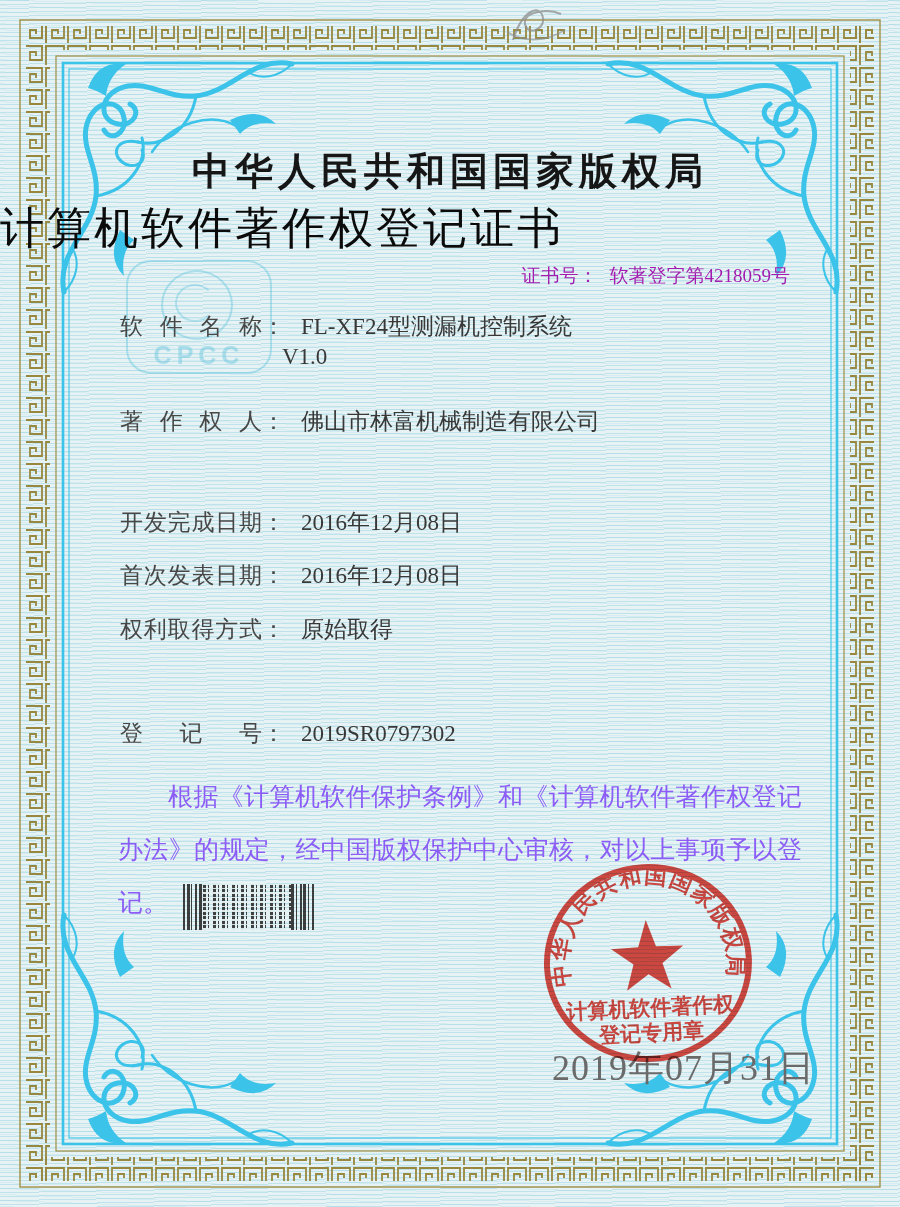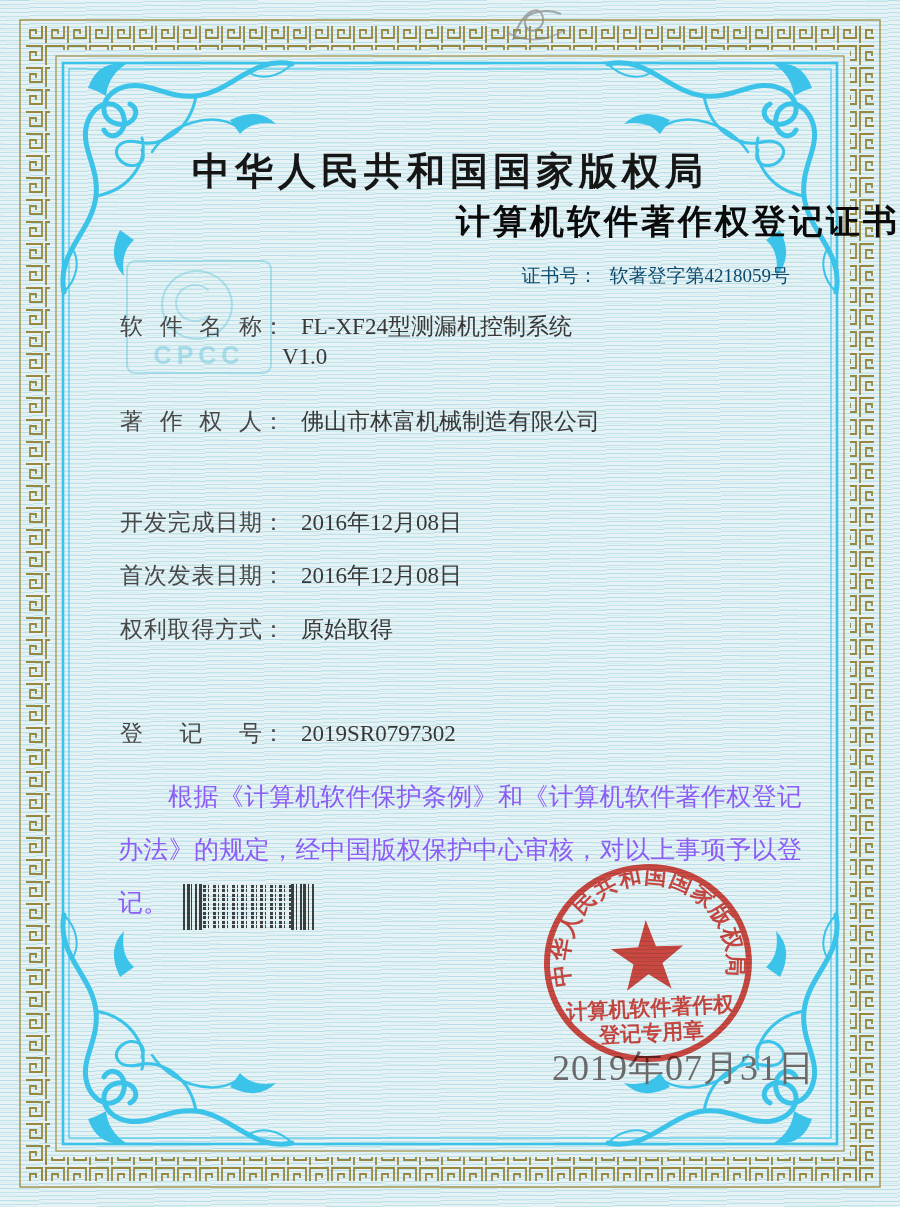--- a/index.html
+++ b/index.html
@@ -12,47 +12,47 @@
   .texture{
     position:absolute; inset:0; z-index:0;
     background:
       repeating-linear-gradient(179deg, rgba(130,200,222,.38) 0 1px, rgba(255,255,255,0) 1px 4px),
       repeating-linear-gradient(2deg, rgba(150,212,228,.22) 0 1px, rgba(255,255,255,0) 1px 6px);
   }
   .borders{position:absolute; inset:0; z-index:1;}
   
   .watermark{
     position:absolute; left:126px; top:260px; width:142px; height:110px; z-index:2;
-    border:2px solid rgba(93,195,221,.42); border-radius:9px;
+    border:2px solid rgba(93,195,221,.42); border-radius:25px;
   }
   .watermark .wm-ring{
     position:absolute; left:33px; top:8px; width:68px; height:66px;
     border:2px solid rgba(93,195,221,.42); border-radius:50%;
   }
   .watermark .wm-ring::after{
     content:""; position:absolute; left:12px; top:12px; width:36px; height:34px;
     border:2px solid rgba(93,195,221,.38); border-radius:50%; border-right-color:transparent;
   }
   .watermark .wm-text{
     position:absolute; left:0; right:0; bottom:2px; text-align:center;
     font-family:"Liberation Sans",sans-serif; font-weight:bold; font-size:25px;
     color:rgba(110,200,224,.5); letter-spacing:5px;
   }
   
   .issuer{
     position:absolute; top:146px; left:0; width:100%; text-align:center; z-index:3;
     font-size:38px; font-weight:600; color:#161616; letter-spacing:5px;
   }
   .title{
-    position:absolute; top:199px; left:0; width:100%; text-align:right; z-index:3;
-    font-size:34px; font-weight:bold; color:#0b0b0b; letter-spacing:3px;
+    position:absolute; top:199px; left:0; width:100%; text-align:left; z-index:3;
+    font-size:44px; font-weight:normal; color:#0b0b0b; letter-spacing:3px;
   }
   .certno{
     position:absolute; top:263px; right:110px; z-index:3;
-    font-size:19px; color:#0c4a6e;
+    font-size:19px; color:#a21caf;
   }
   .certno .cn-label{margin-right:12px;}
   
   .row{position:absolute; left:120px; z-index:3; font-size:23px; color:#3f3f3f; white-space:nowrap;}
   .row .lbl{
     display:inline-block; width:142px; color:#474747;
     text-align:justify; text-align-last:justify; text-justify:inter-character;
   }
   .row .colon{color:#474747;}
   .row .val{margin-left:16px; color:#383838;}

